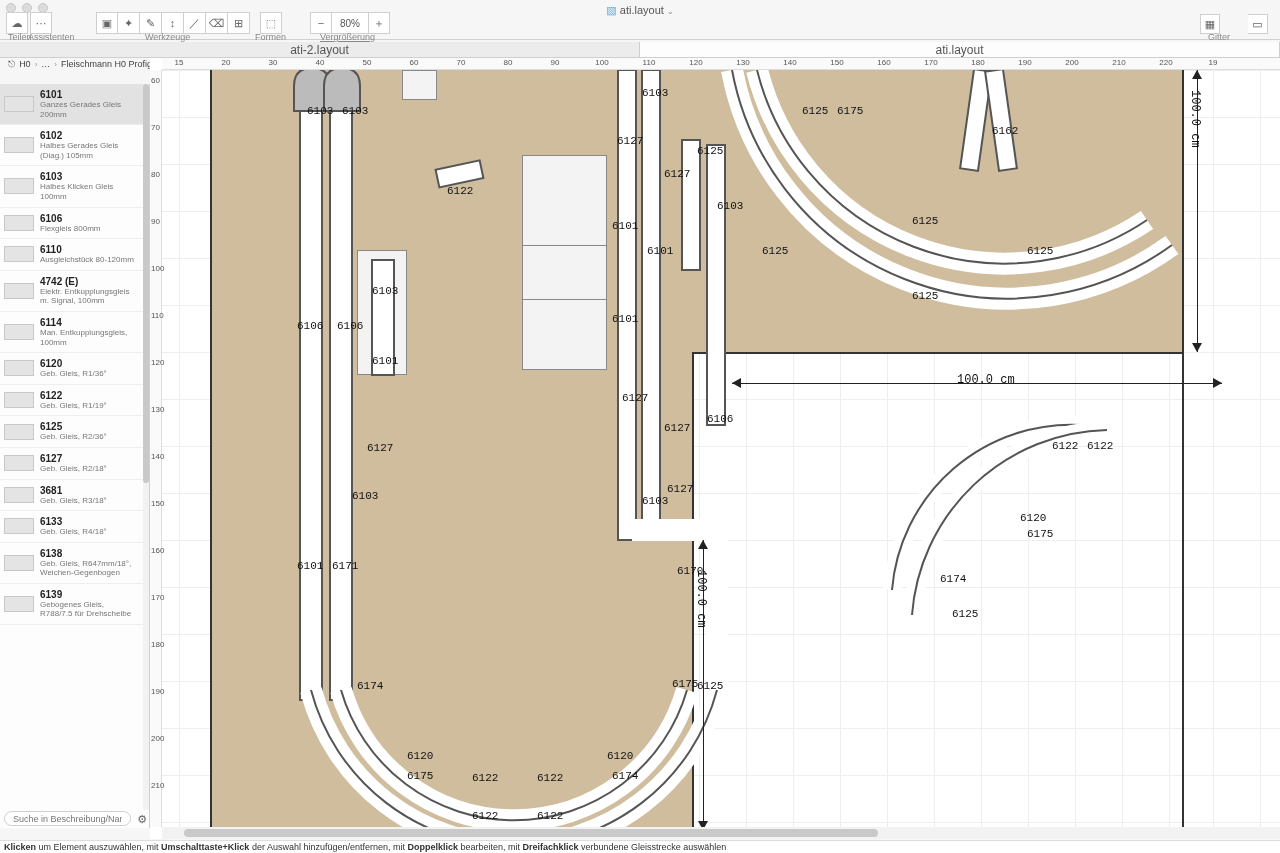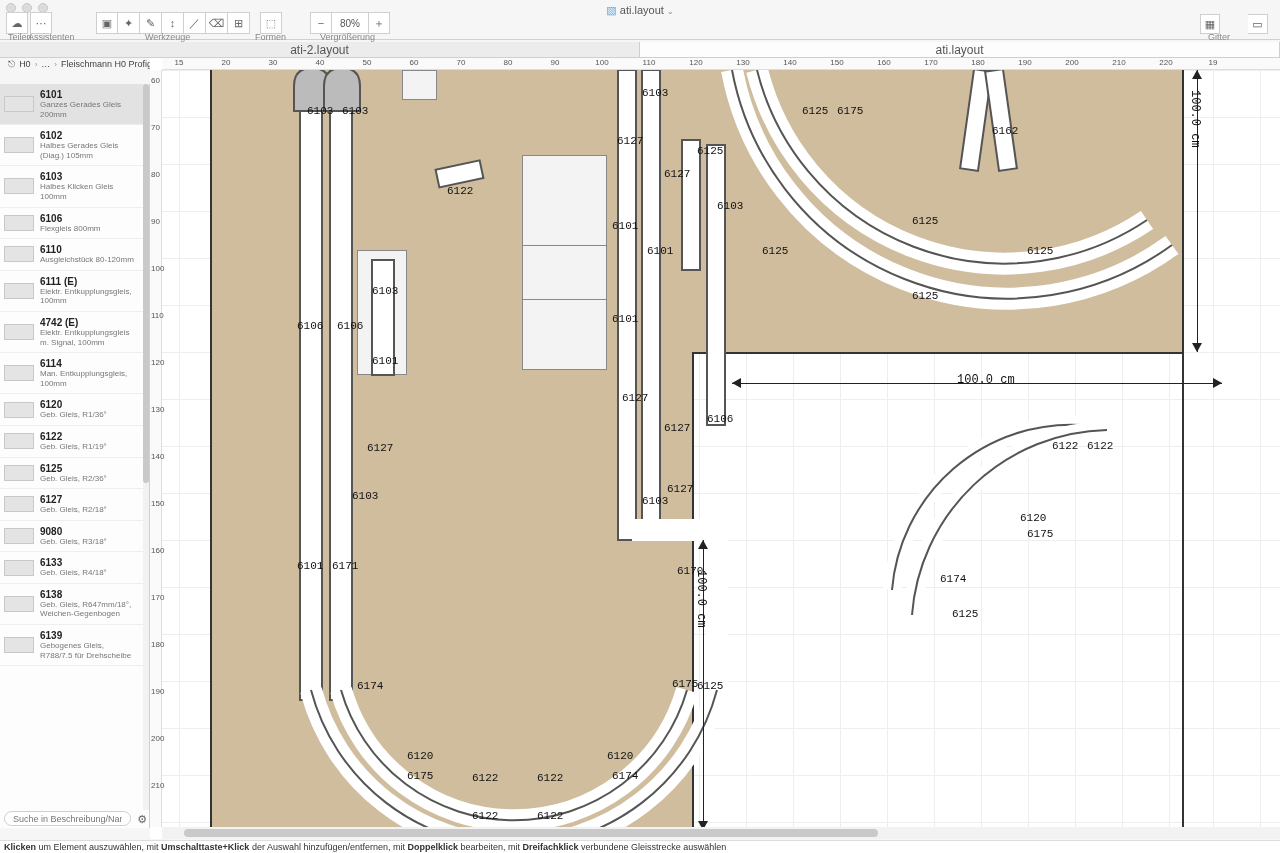--- a/index.html
+++ b/index.html
@@ -117,21 +117,21 @@
   <div class="tgroup" style="left:260px;">
     <div class="tbtn">⬚</div>
   </div>
   <span class="tgroup-label" style="left:255px; top:32px;">Formen</span>
 
   <div class="tgroup" style="left:310px;">
     <div class="tbtn">−</div>
     <div class="zoom-val">80%</div>
     <div class="tbtn">＋</div>
   </div>
-  <span class="tgroup-label" style="left:320px; top:32px;">Vergrößerung</span>
+  <span class="tgroup-label" style="left:320px; top:32px;text-decoration:underline;">Vergrößerung</span>
 
   <div class="gitter">
     <div class="tbtn">▦</div>
     <div class="tbtn" style="margin-left:20px;">▭</div>
   </div>
   <span class="tgroup-label" style="right:50px; top:32px;">Gitter</span>
 </div>
 
 <div class="tabstrip">
   <div class="tab">ati-2.layout</div>
@@ -185,27 +185,20 @@
       <div class="part">
         <div class="thumb"></div>
         <div class="txt">
           <div class="pn">6110</div>
           <div class="pd">Ausgleichstück 80-120mm</div>
         </div>
       </div>
       <div class="part">
         <div class="thumb"></div>
         <div class="txt">
-          <div class="pn">6111 (E)</div>
-          <div class="pd">Elektr. Entkupplungsgleis, 100mm</div>
-        </div>
-      </div>
-      <div class="part">
-        <div class="thumb"></div>
-        <div class="txt">
           <div class="pn">4742 (E)</div>
           <div class="pd">Elektr. Entkupplungsgleis m. Signal, 100mm</div>
         </div>
       </div>
       <div class="part">
         <div class="thumb"></div>
         <div class="txt">
           <div class="pn">6114</div>
           <div class="pd">Man. Entkupplungsgleis, 100mm</div>
         </div>
@@ -234,21 +227,21 @@
       <div class="part">
         <div class="thumb"></div>
         <div class="txt">
           <div class="pn">6127</div>
           <div class="pd">Geb. Gleis, R2/18°</div>
         </div>
       </div>
       <div class="part">
         <div class="thumb"></div>
         <div class="txt">
-          <div class="pn">9080</div>
+          <div class="pn">3681</div>
           <div class="pd">Geb. Gleis, R3/18°</div>
         </div>
       </div>
       <div class="part">
         <div class="thumb"></div>
         <div class="txt">
           <div class="pn">6133</div>
           <div class="pd">Geb. Gleis, R4/18°</div>
         </div>
       </div>

